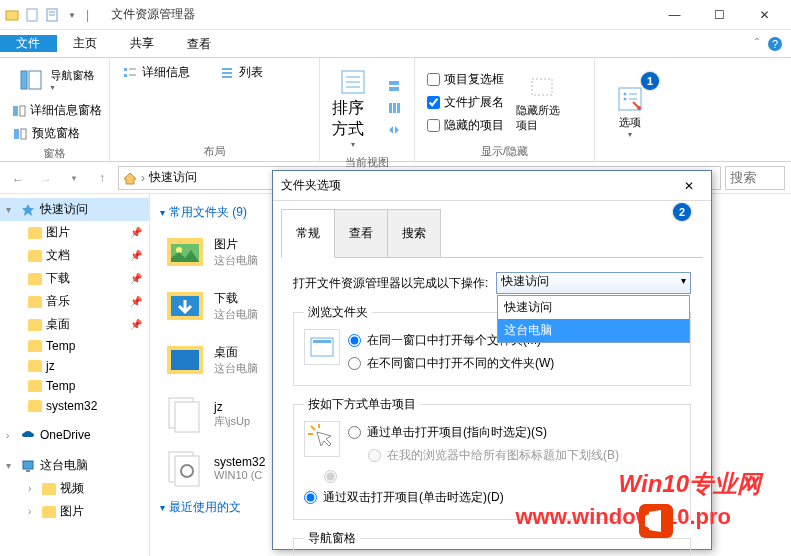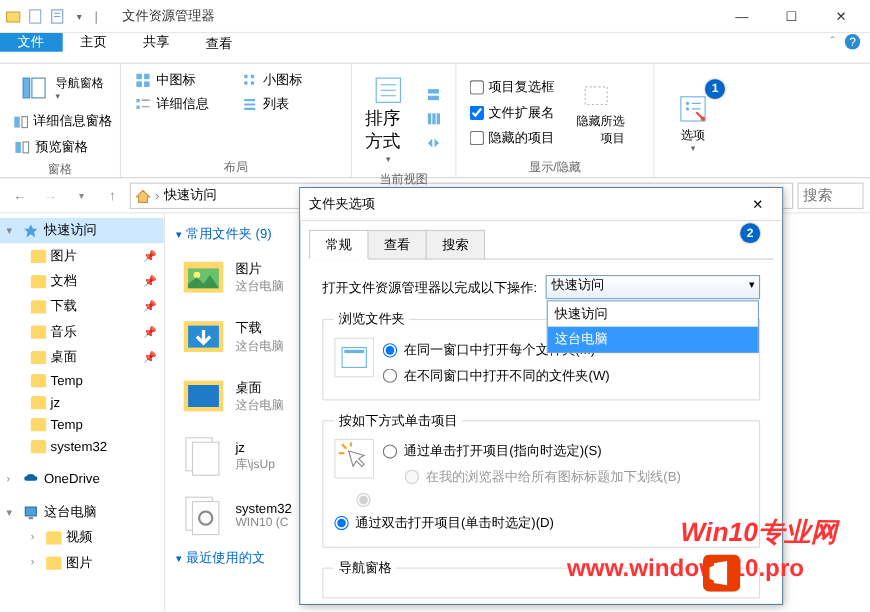--- a/index.html
+++ b/index.html
@@ -8,21 +8,21 @@
     
     .titlebar { height: 30px; display: flex; align-items: center; border-bottom: 1px solid #e5e5e5; padding: 0 4px; }
     .titlebar .icon-row { display: flex; gap: 4px; align-items: center; }
     .titlebar .icon-row span { width: 16px; height: 16px; display: inline-flex; align-items: center; justify-content: center; }
     .titlebar .divider { color: #888; margin: 0 6px; }
     .titlebar .title { color: #333; margin-left: 16px; }
     .win-controls { margin-left: auto; display: flex; }
     .win-controls span { width: 45px; height: 28px; display: inline-flex; align-items: center; justify-content: center; color: #333; }
     
     
-    .tab-row { height: 28px; display: flex; align-items: flex-start; background: #fff; border-bottom: 1px solid #d4d4d4; }
+    .tab-row { height: 28px; display: flex; align-items: center; background: #fff; border-bottom: 1px solid #d4d4d4; }
     .tab-row .tab { padding: 0 16px; display: flex; align-items: center; cursor: pointer; border-right: 1px solid transparent; }
     .tab-row .tab.file { background: #1e8fdb; color: #fff; }
     .tab-row .tab.active { background: #fff; border-top: 2px solid transparent; }
     .tab-row .right { margin-left: auto; display: flex; align-items: center; padding-right: 8px; gap: 8px; color: #1e8fdb; }
     
     
     .ribbon { height: 104px; background: #fff; border-bottom: 1px solid #d4d4d4; display: flex; position: relative; }
     .ribbon-group { border-right: 1px solid #e5e5e5; padding: 4px 8px 2px 8px; display: flex; flex-direction: column; }
     .ribbon-group .content { flex: 1; display: flex; gap: 4px; }
     .ribbon-group .label { text-align: center; color: #666; font-size: 11px; margin-top: 2px; }
@@ -56,21 +56,21 @@
     .file-row { display: flex; align-items: center; gap: 8px; padding: 6px 4px; }
     .thumb { width: 42px; height: 42px; display: flex; align-items: center; justify-content: center; }
     .file-info .name { color: #000; }
     .file-info .sub { color: #888; font-size: 11px; }
     
     
     .dialog { position: absolute; left: 272px; top: 170px; width: 440px; height: 380px; background: #fff; border: 1px solid #597da3; box-shadow: 2px 2px 8px rgba(0,0,0,0.3); z-index: 100; }
     .dlg-title { height: 30px; background: #fff; display: flex; align-items: center; padding: 0 8px; border-bottom: 1px solid #ddd; }
     .dlg-title .close { margin-left: auto; width: 28px; text-align: center; cursor: pointer; }
     .dlg-tabs { display: flex; padding: 8px 8px 0 8px; position: relative; }
-    .dlg-tab { padding: 4px 14px; border: 1px solid #ccc; border-bottom: none; background: #f0f0f0; cursor: pointer; margin-right: -1px; }
+    .dlg-tab { padding: 15px 14px; border: 1px solid #ccc; border-bottom: none; background: #f0f0f0; cursor: pointer; margin-right: -1px; }
     .dlg-tab.active { background: #fff; border-bottom: 1px solid #fff; position: relative; z-index: 2; }
     .dlg-body { border-top: 1px solid #ccc; margin: -1px 8px 8px 8px; padding: 14px 12px; position: relative; }
     .dlg-row { display: flex; align-items: center; gap: 8px; margin-bottom: 10px; }
     .dlg-select { flex: 1; height: 22px; border: 1px solid #7a9fcb; background: linear-gradient(#fff,#e8f0fb); padding: 0 4px; position: relative; }
     .dropdown { position: absolute; left: 0; top: 22px; width: 100%; border: 1px solid #7a9fcb; background: #fff; z-index: 10; }
     .dropdown .opt { padding: 3px 6px; }
     .dropdown .opt.hl { background: #3399ff; color: #fff; }
     fieldset { border: 1px solid #ddd; padding: 8px 10px 10px 10px; margin-bottom: 10px; }
     fieldset legend { padding: 0 4px; }
     .radio-row { display: flex; align-items: center; gap: 6px; padding: 3px 0; }
@@ -168,44 +168,20 @@
             </svg>
           </span>
           <span>预览窗格</span>
         </div>
     </div>
     <div class="label">窗格</div>
   </div>
 
   <div class="ribbon-group" style="width:210px">
     <div class="content" style="flex-direction:column;gap:1px">
-      <div style="display:flex;gap:2px">
-        <div class="small-btn" style="width:95px">
-            <span class="ico">
-              <svg width="14" height="14">
-                <rect x="1" y="1" width="5" height="5" fill="#6ab2e7"></rect>
-                <rect x="8" y="1" width="5" height="5" fill="#6ab2e7"></rect>
-                <rect x="1" y="8" width="5" height="5" fill="#6ab2e7"></rect>
-                <rect x="8" y="8" width="5" height="5" fill="#6ab2e7"></rect>
-              </svg>
-            </span>
-            <span>中图标</span>
-          </div>
-        <div class="small-btn" style="width:95px">
-            <span class="ico">
-              <svg width="14" height="14">
-                <rect x="2" y="2" width="3" height="3" fill="#6ab2e7"></rect>
-                <rect x="8" y="2" width="3" height="3" fill="#6ab2e7"></rect>
-                <rect x="2" y="8" width="3" height="3" fill="#6ab2e7"></rect>
-                <rect x="8" y="8" width="3" height="3" fill="#6ab2e7"></rect>
-              </svg>
-            </span>
-            <span>小图标</span>
-          </div>
-      </div>
       <div style="display:flex;gap:2px">
         <div class="small-btn" style="width:95px">
             <span class="ico">
               <svg width="14" height="14">
                 <rect x="1" y="2" width="3" height="3" fill="#6ab2e7"></rect>
                 <line x1="6" y1="3" x2="13" y2="3" stroke="#888"></line>
                 <rect x="1" y="8" width="3" height="3" fill="#6ab2e7"></rect>
                 <line x1="6" y1="9" x2="13" y2="9" stroke="#888"></line>
               </svg>
             </span>
@@ -285,21 +261,21 @@
             <input type="checkbox" style="">
             <span>隐藏的项目</span>
           </label>
       </div>
       <div class="big-btn">
         <span class="ico">
             <svg width="28" height="28">
               <rect x="4" y="6" width="20" height="16" fill="#fff" stroke="#bbb" stroke-dasharray="2"></rect>
             </svg>
           </span>
-        <span style="font-size:11px;text-align:right">隐藏所选项目</span>
+        <span style="font-size:11px;text-align:left">隐藏所选项目</span>
       </div>
     </div>
     <div class="label">显示/隐藏</div>
   </div>
 
   <div class="ribbon-group" style="width:70px;border-right:none;position:relative">
     <div class="content">
       <div class="big-btn">
         <span class="ico">
             <svg width="30" height="30">

